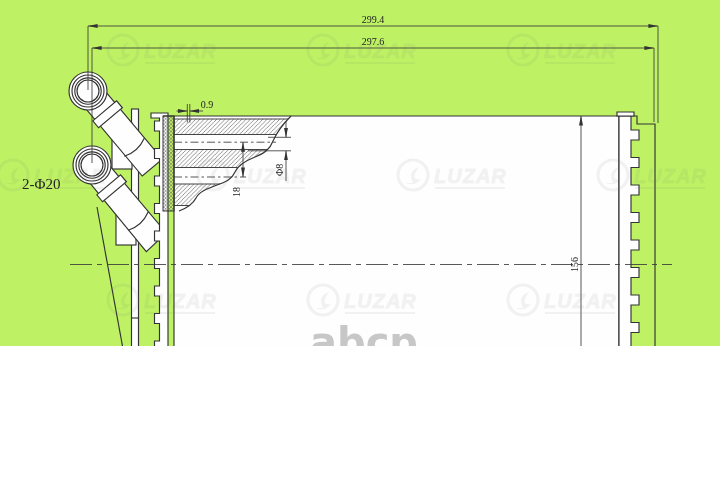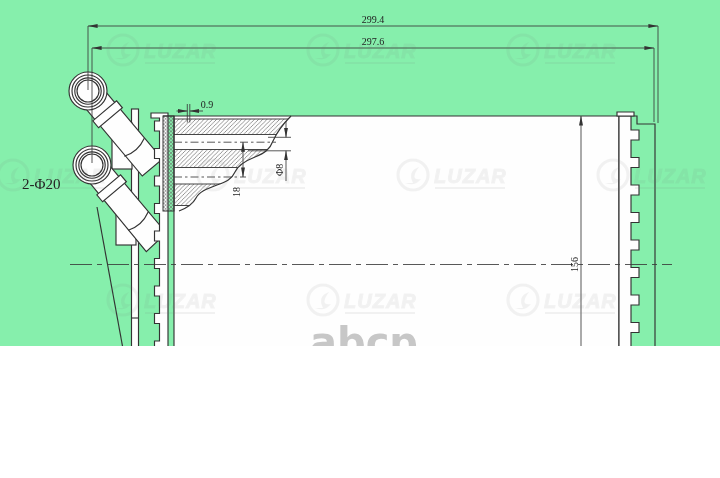--- a/index.html
+++ b/index.html
@@ -1,17 +1,17 @@
 <!DOCTYPE html>
 <html><head>
 <meta charset="utf-8">
 <style>
   html,body{margin:0;padding:0;background:#ffffff;}
   .canvas{
-    position:relative;width:720px;height:346px;background:#86efac;
+    position:relative;width:720px;height:346px;background:#bef264;
     font-family:"Liberation Serif", serif;overflow:hidden;
   }
   svg{display:block}
   svg text{fill:#222;}
   .dimtxt{font-family:"Liberation Serif",serif;font-size:10px;}
   .biglabel{font-family:"Liberation Serif",serif;font-size:15px;}
   .wm-luzar{opacity:0.085;color:#777;fill:#777;stroke:#777;}
   .wm-luzar text{fill:#777;font-family:"Liberation Sans",sans-serif;}
   .abcp{font-family:"DejaVu Sans",sans-serif;font-weight:700;font-size:40px;fill:#b5b5b5;opacity:0.75;}
   .avito-text{font-family:"DejaVu Sans",sans-serif;font-weight:700;font-size:29px;

